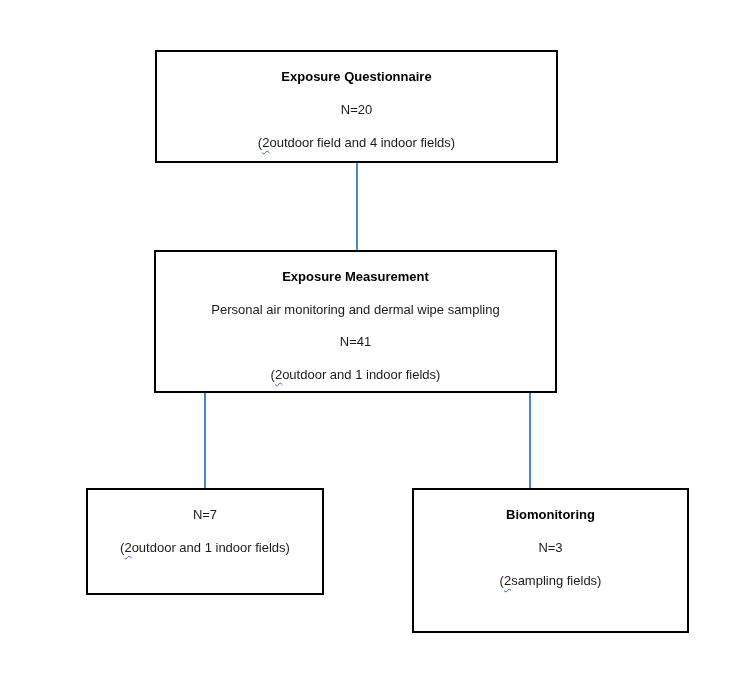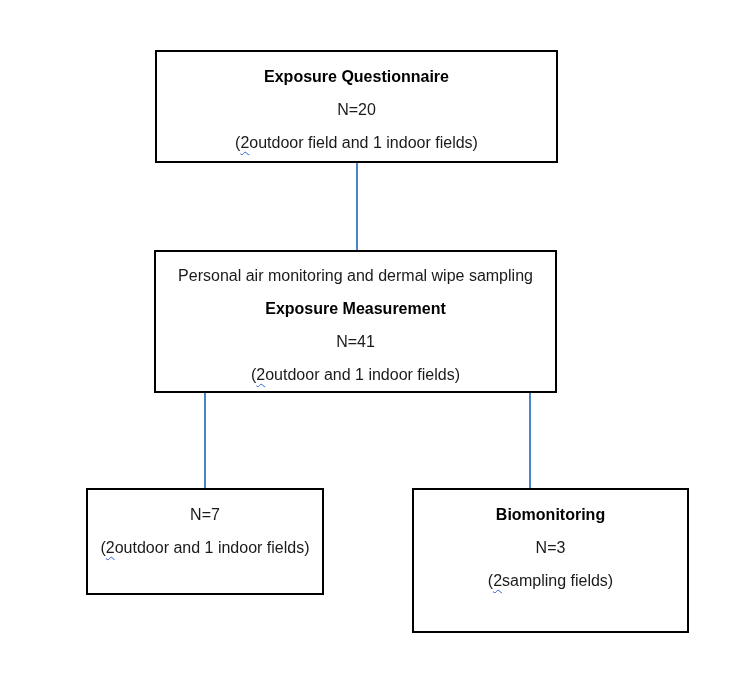--- a/index.html
+++ b/index.html
@@ -23,21 +23,21 @@
     display: flex;
     flex-direction: column;
     align-items: center;
     padding-top: 8px;
   }
   .fline {
     height: 33px;
     display: flex;
     align-items: center;
     justify-content: center;
-    font-size: 16px;
+    font-size: 13px;
     color: #1a1a1a;
     white-space: nowrap;
   }
   .fline.title { font-weight: bold; color: #000000; }
   .connector {
     position: absolute;
     width: 2px;
   }
   .squiggle {
     text-decoration-line: underline;
@@ -50,29 +50,29 @@
 <body>
 
 <div id="canvas">
 
   <div class="fbox" style="left:155px; top:50px; width:403px; height:113px;">
     <div class="fline title">Exposure Questionnaire</div>
     <div class="fline">N=20</div>
     <div class="fline">
         <span>(</span>
         <span class="squiggle" style="text-decoration-color: rgb(47, 95, 222);">2</span>
-        <span> outdoor field and 1 indoor fields)</span>
+        <span> outdoor field and 4 indoor fields)</span>
       </div>
   </div>
 
   <div class="connector" style="left: 356px; top: 163px; height: 87px; background: rgb(74, 134, 197);"></div>
 
   <div class="fbox" style="left:154px; top:250px; width:403px; height:143px;">
+    <div class="fline title">Exposure Measurement</div>
     <div class="fline">Personal air monitoring and dermal wipe sampling</div>
-    <div class="fline title">Exposure Measurement</div>
     <div class="fline">N=41</div>
     <div class="fline">
         <span>(</span>
         <span class="squiggle" style="text-decoration-color: rgb(47, 95, 222);">2</span>
         <span> outdoor and 1 indoor fields)</span>
       </div>
   </div>
 
   <div class="connector" style="left: 204px; top: 393px; height: 95px; background: rgb(74, 134, 197);"></div>
 

